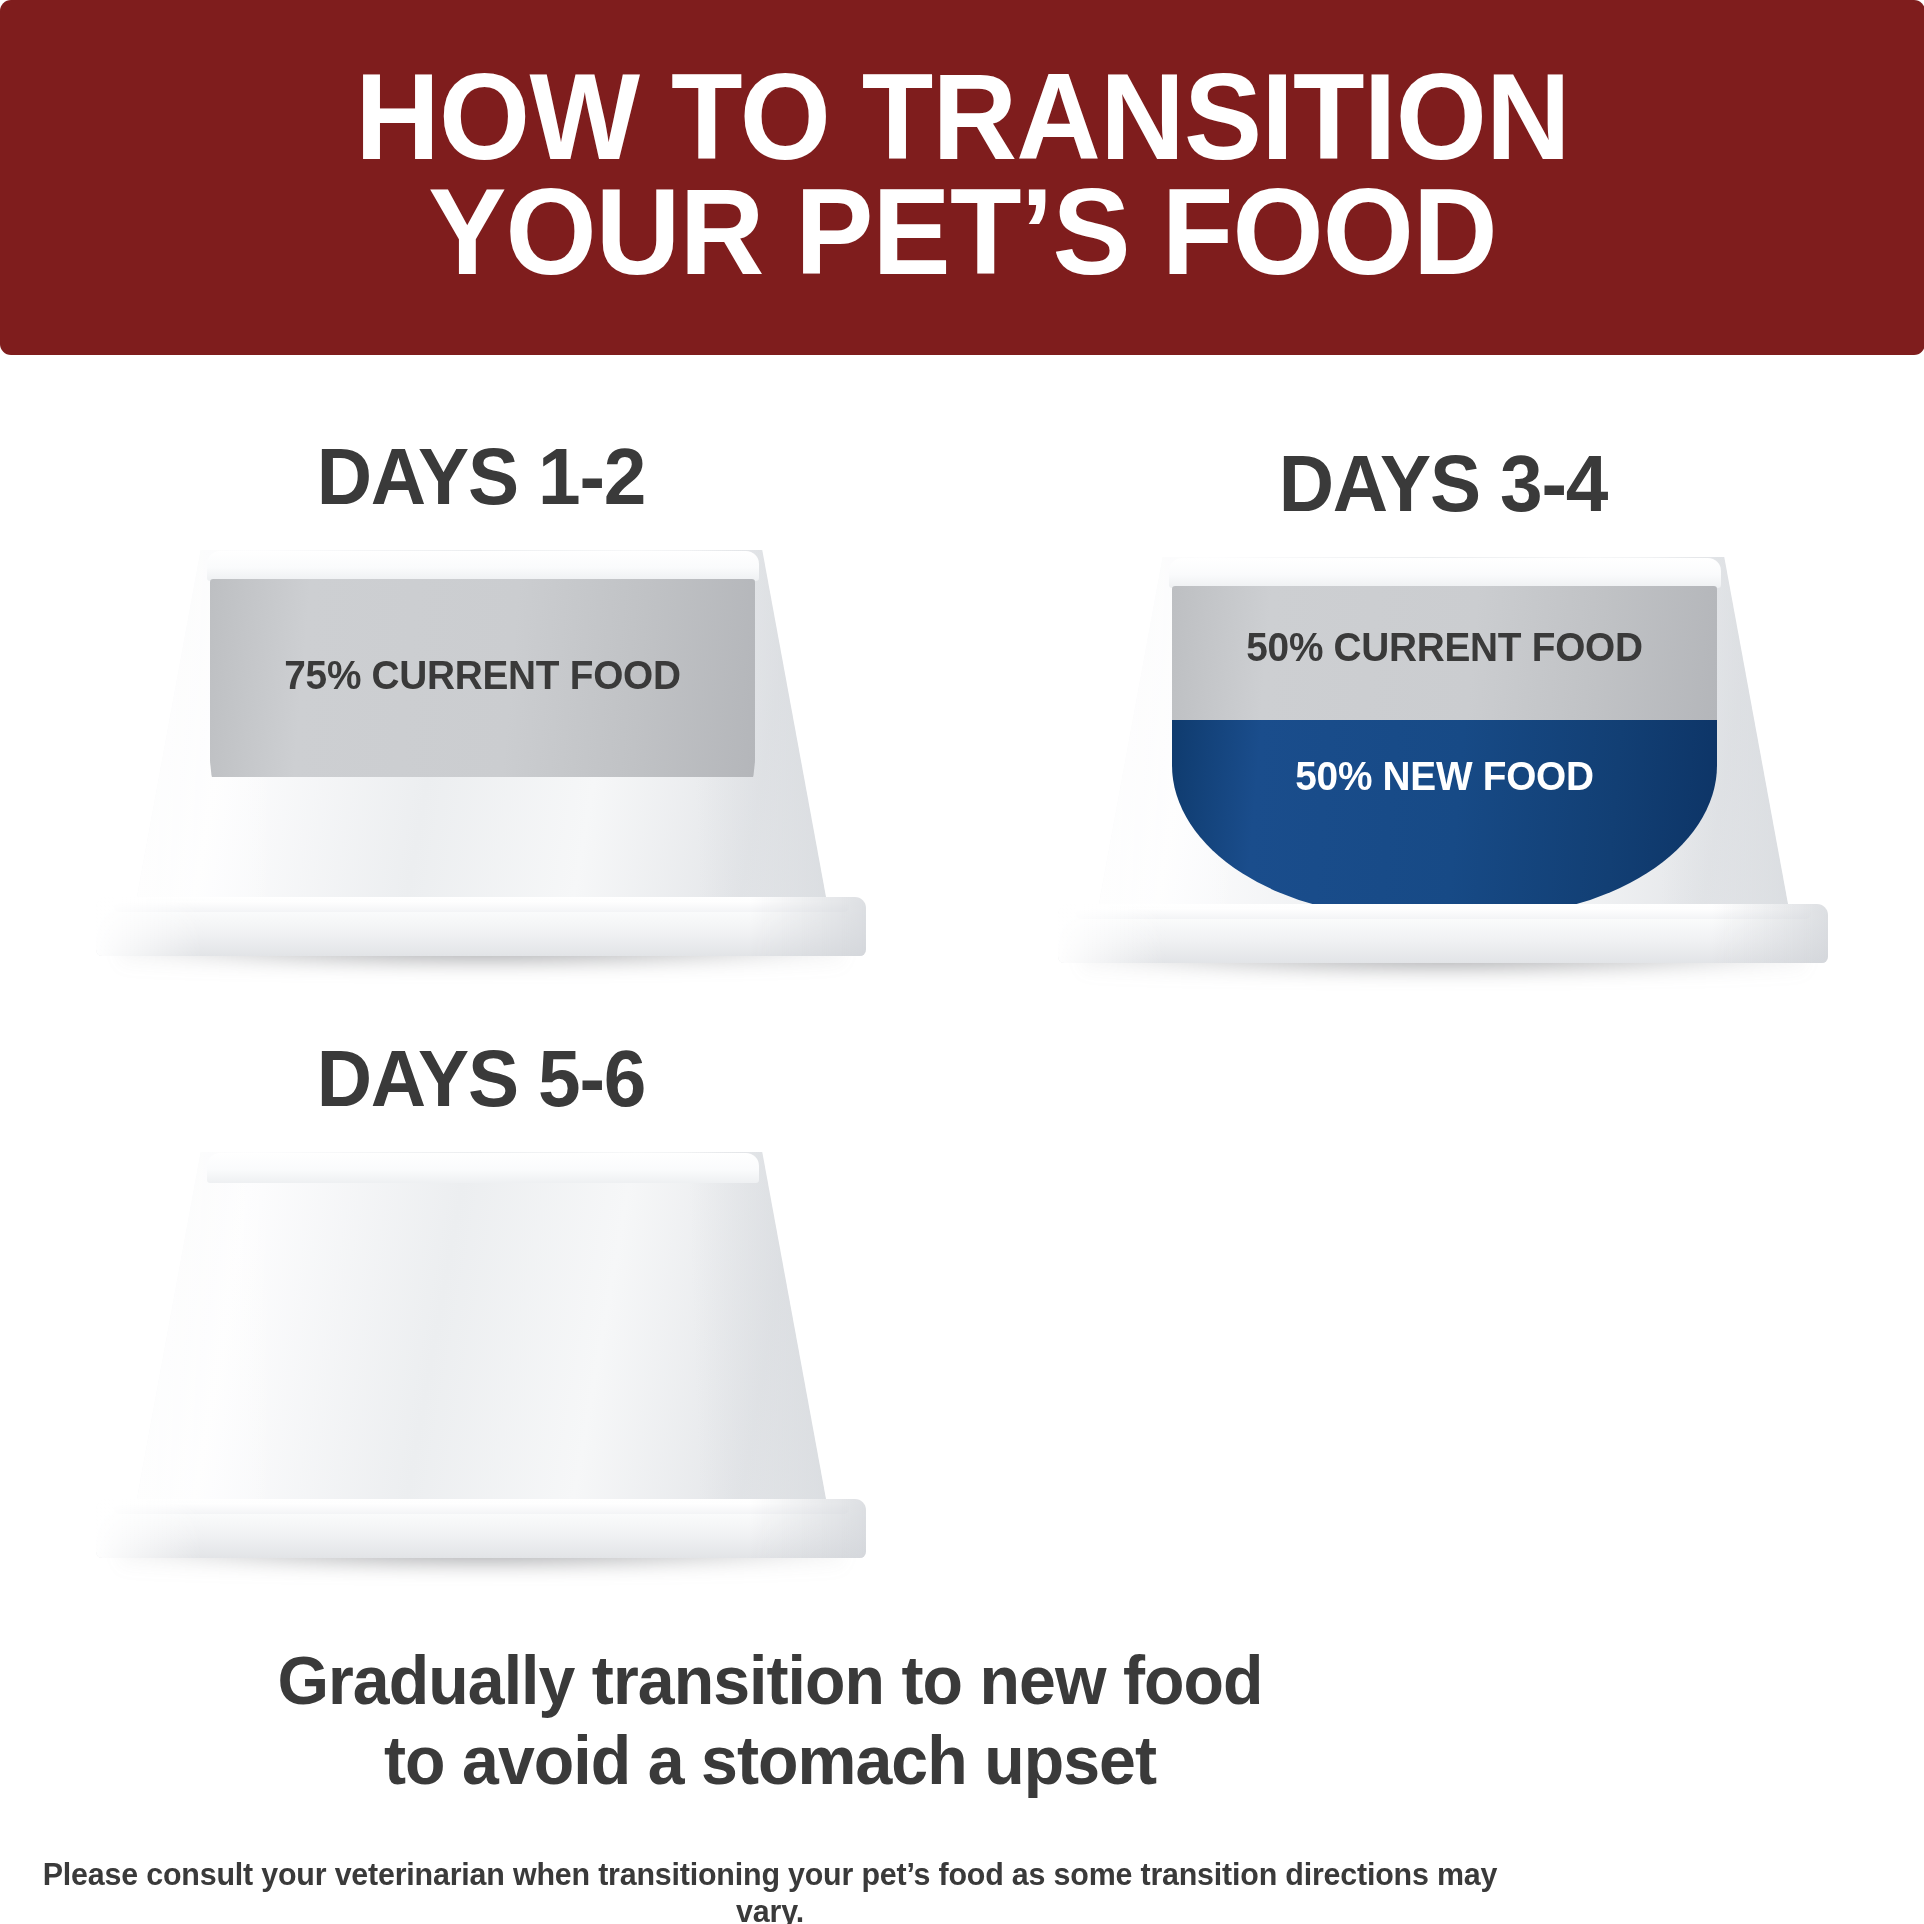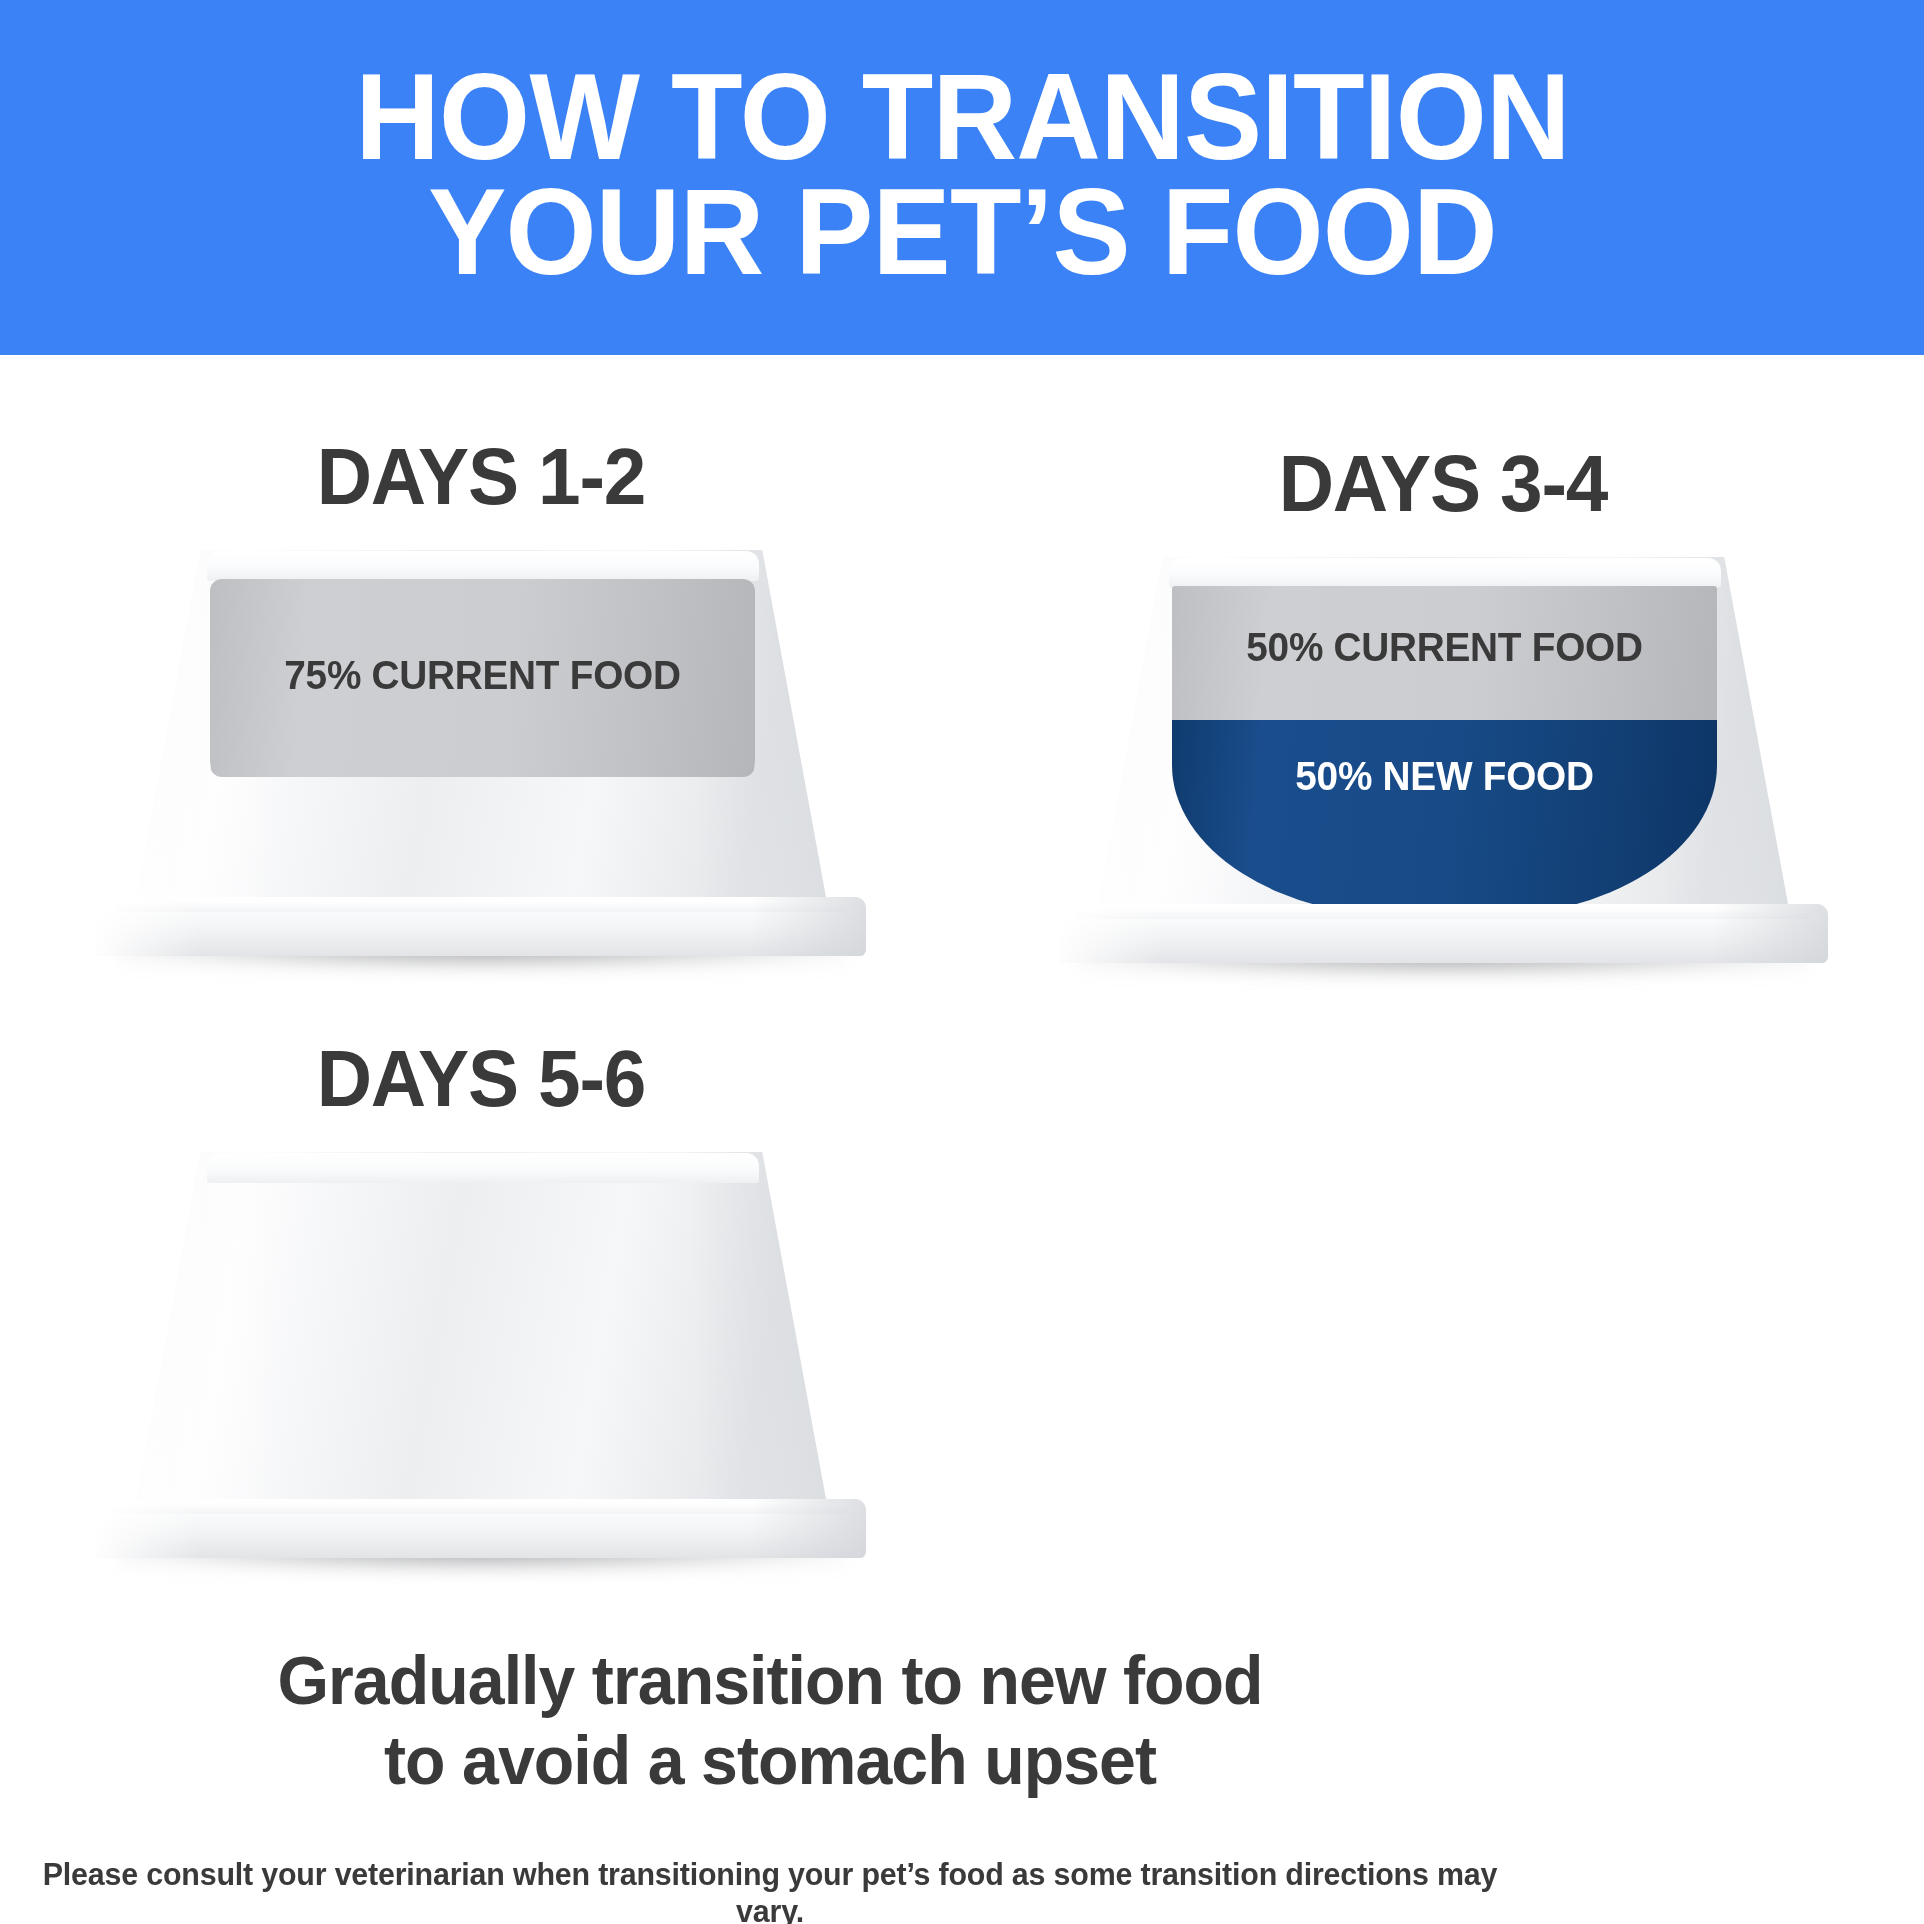--- a/index.html
+++ b/index.html
@@ -8,22 +8,22 @@
     background:#ffffff;
     font-family:"Liberation Sans", sans-serif;
     -webkit-font-smoothing:antialiased;
     overflow:hidden;
   }
   .page { position:relative; width:1925px; height:1925px; background:#fff; }
 
   
   .header {
     position:absolute; left:0; top:0; width:1925px; height:355px;
-    background:#3b82f6;
-    display:flex; align-items:center; justify-content:center;
+    background:#7f1d1d;
+    display:flex; align-items:center; justify-content:center;border-radius:11px;
   }
   .header-title {
     color:#ffffff;
     font-size:122px;
     line-height:0.94;
     font-weight:bold;
     letter-spacing:-0.8px;
     text-align:center;
     text-transform:uppercase;
     transform:scaleX(0.96);
@@ -158,21 +158,21 @@
 
   <div class="grid">
 
     <div class="cell c0">
       <div class="day-label">DAYS 1-2</div>
       <div class="bowl-wrap">
         <div class="bowl-shadow"></div>
         <div class="bowl-shell"></div>
         <div class="bowl-rim"></div>
         <div class="bowl-food">
-          <div class="food-current" style="height: 59.5%; border-radius: 12px;">
+          <div class="food-current" style="height: 59.5%;">
             <div class="food-text current" style="top: 73px;">75% CURRENT FOOD</div>
           </div>
         </div>
         <div class="bowl-base">
           <div class="bowl-base-lip"></div>
         </div>
       </div>
     </div>
 
     <div class="cell c1">

